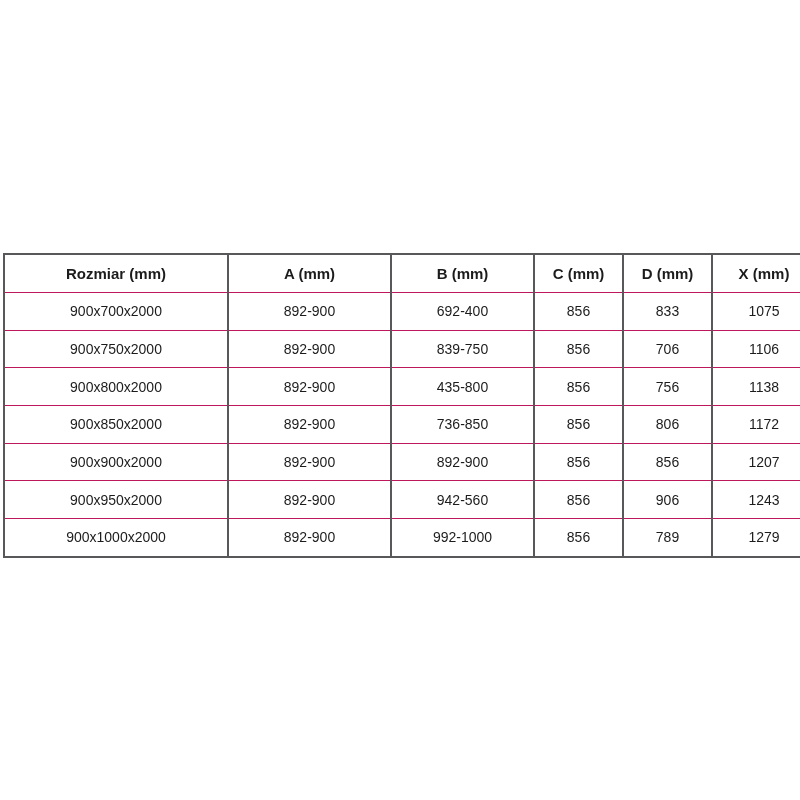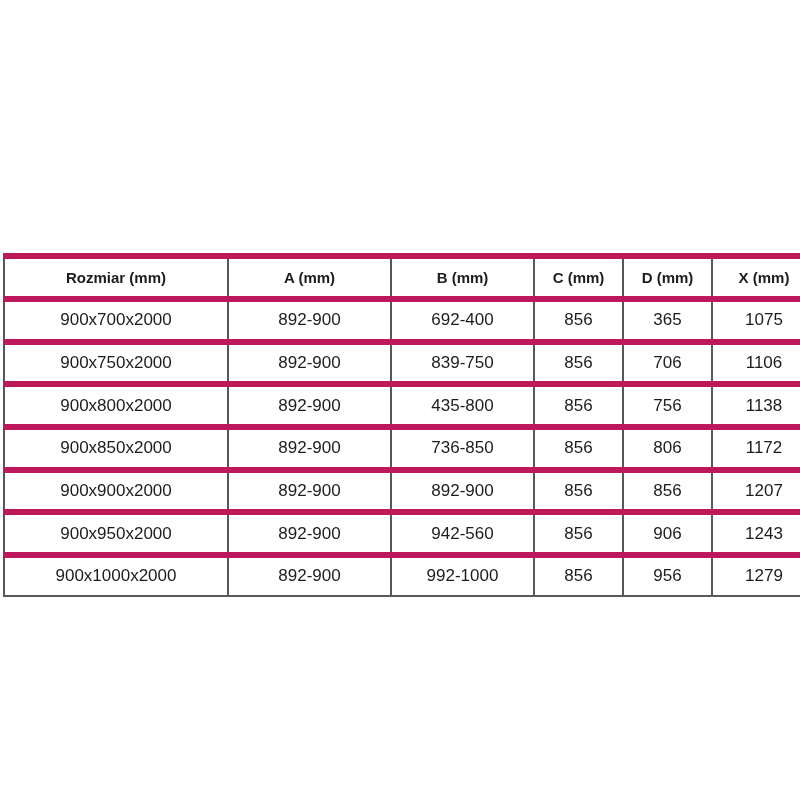--- a/index.html
+++ b/index.html
@@ -24,35 +24,35 @@
   table.spec-table {
     border-collapse: collapse;
     table-layout: fixed;
     width: 812px;   
     border: 2px solid #58585a;
     background: #ffffff;
   }
   table.spec-table th,
   table.spec-table td {
     border-left: 2px solid #58585a;
-    border-top: 6px solid #be185d;
+    border-top: 1px solid #be185d;
     text-align: center;
     vertical-align: middle;
     padding: 0;
     overflow: hidden;
     white-space: nowrap;
   }
   table.spec-table thead th {
     font-size: 15px;
     font-weight: bold;
     color: #1c1c1c;
     height: 37px;
   }
   table.spec-table tbody td {
-    font-size: 17px;
+    font-size: 14px;
     font-weight: normal;
     color: #1c1c1c;
     height: 36.7px;
   }
   col.c-rozmiar { width: 224px; }
   col.c-a { width: 163px; }
   col.c-b { width: 143px; }
   col.c-c { width: 89px; }
   col.c-d { width: 89px; }
   col.c-x { width: 104px; }
@@ -79,21 +79,21 @@
         <th>D (mm)</th>
         <th>X (mm)</th>
       </tr>
     </thead>
     <tbody>
       <tr>
         <td>900x700x2000</td>
         <td>892-900</td>
         <td>692-400</td>
         <td>856</td>
-        <td>365</td>
+        <td>833</td>
         <td>1075</td>
       </tr>
       <tr>
         <td>900x750x2000</td>
         <td>892-900</td>
         <td>839-750</td>
         <td>856</td>
         <td>706</td>
         <td>1106</td>
       </tr>
@@ -127,18 +127,18 @@
         <td>942-560</td>
         <td>856</td>
         <td>906</td>
         <td>1243</td>
       </tr>
       <tr>
         <td>900x1000x2000</td>
         <td>892-900</td>
         <td>992-1000</td>
         <td>856</td>
-        <td>956</td>
+        <td>789</td>
         <td>1279</td>
       </tr>
     </tbody>
   </table>
 </div>
 
 </body></html>

